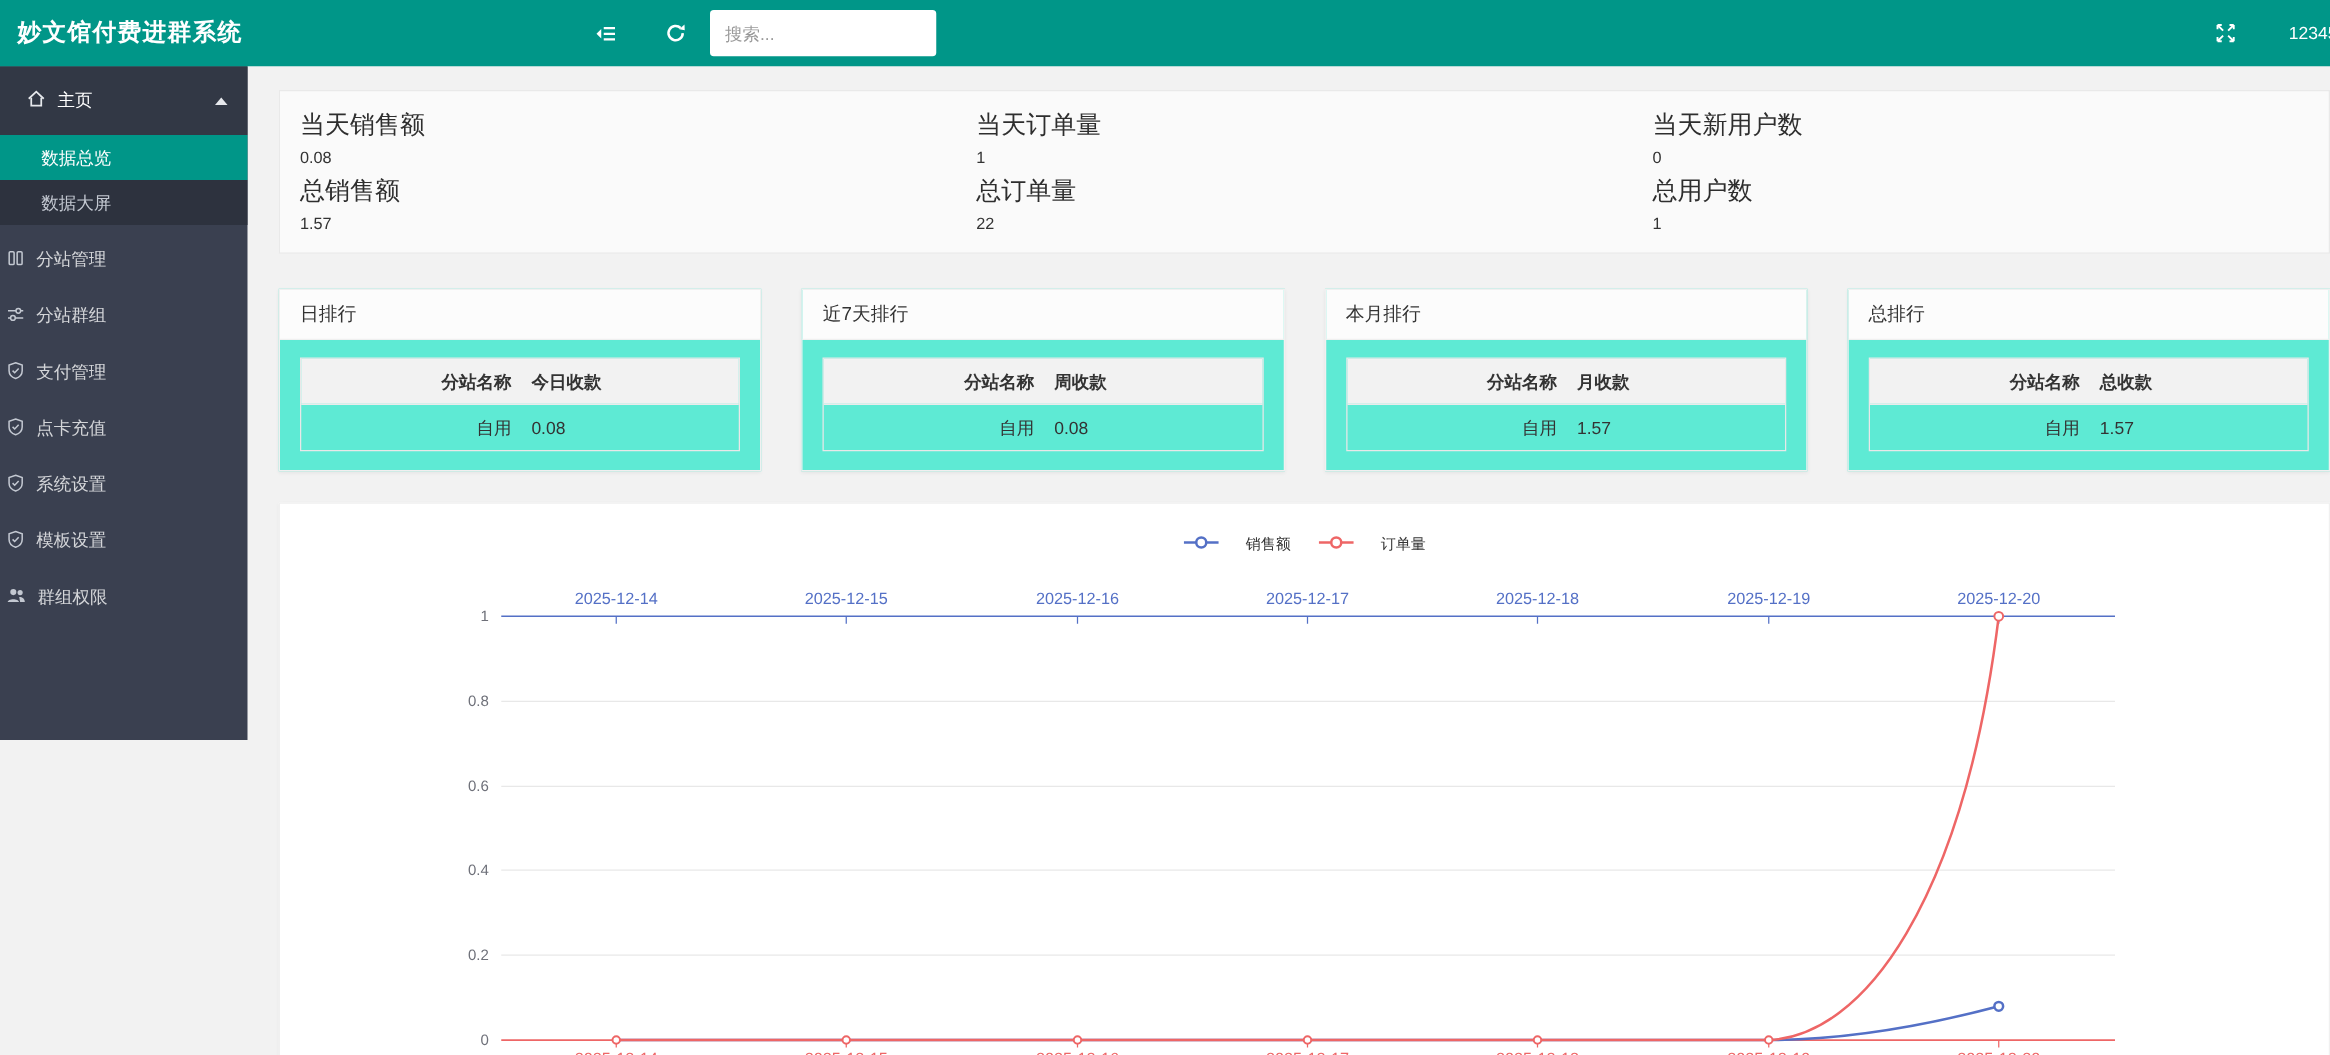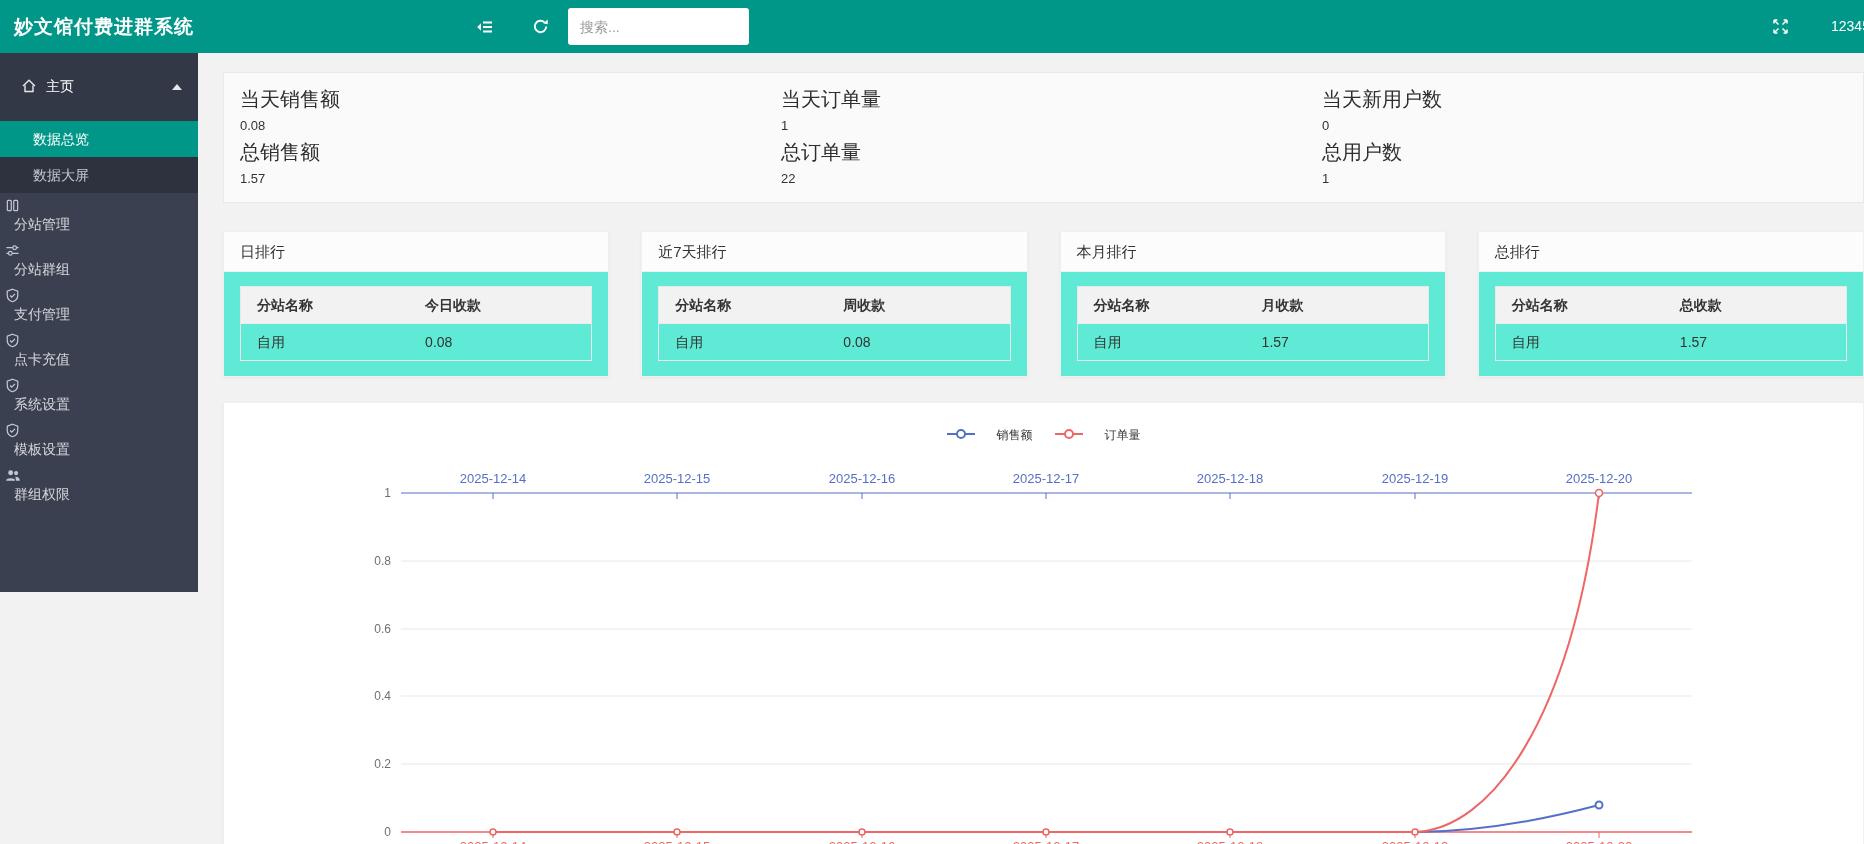--- a/index.html
+++ b/index.html
@@ -17,31 +17,31 @@
     border-radius:3px; display:flex; align-items:center; }
   .search-box input { border:none; outline:none; width:100%; height:100%; padding:0 12px; font-size:14px;
     color:#333; background:transparent; font-family:inherit; }
   .search-box input::placeholder { color:#9a9a9a; }
   .username { position:absolute; left:1831px; top:0; height:53px; line-height:53px; color:#fff; font-size:14px;
     white-space:nowrap; cursor:pointer; }
 
   
   .sidebar { position:absolute; left:0; top:53px; width:198px; height:539px; background:#3a4050; z-index:20;
     color:rgba(255,255,255,.8); }
-  .nav-parent { height:68px; display:flex; align-items:center; padding:0 16px 0 21px; background:#323845;
+  .nav-parent { height:55px; display:flex; align-items:center; padding:0 16px 0 21px; background:#323845;
     color:#fff; font-size:14px; cursor:pointer; position:relative; }
   .nav-parent .lbl { margin-left:9px; }
   .caret-up { position:absolute; right:16px; width:0; height:0; border-left:5px solid transparent;
     border-right:5px solid transparent; border-bottom:6px solid #e6e8ec; }
   .subitem { height:36px; line-height:36px; padding-left:33px; font-size:14px; color:#c3c8d1;
     background:#2d323e; cursor:pointer; }
   .subitem.active { background:#009688; color:#fff; }
   .navlist { margin-top:5px; }
-  .navitem { height:45px; display:flex; padding-left:5px; font-size:14px;
-    color:rgba(255,255,255,.78); cursor:pointer;flex-direction:column; }
+  .navitem { height:45px; display:flex; align-items:center; padding-left:5px; font-size:14px;
+    color:rgba(255,255,255,.78); cursor:pointer; }
   .navitem .lbl { margin-left:9px; }
   .navitem svg, .nav-parent svg { flex:0 0 auto; }
 
   
   .content { position:absolute; left:198px; top:53px; width:1666px; height:791px; padding:19px 0 0 25px; }
 
   .stats-panel { width:1641px; height:131px; background:#fafafa; border:1px solid #e9e9e9;
     display:grid; grid-template-columns:repeat(3,1fr); grid-template-rows:1fr 1fr; padding:13px 0 10px 16px; }
   .stat-cell .s-label { font-size:20px; color:#2e2e2e; margin-bottom:5px; }
   .stat-cell .s-value { font-size:13px; color:#333; }
@@ -50,21 +50,21 @@
   .rank-card { background:#5eead4; height:146px; border:1px solid #f0f0f0; box-shadow:0 1px 3px rgba(0,0,0,.06); }
   .rank-head { height:40px; line-height:39px; padding-left:16px; font-size:15px; color:#333;
     background:#fcfcfc; border-bottom:1px solid #f0f0f0; }
   .rank-body { padding:14px 16px 0 16px; }
   .mini-table { width:100%; border:1px solid #e8e8e8; border-collapse:collapse; }
   .mini-table .th { background:#f2f2f2; font-weight:bold; }
   .mini-table .cell { height:36px; line-height:36px; padding-left:16px; font-size:14px; color:#333;
     display:inline-block; vertical-align:top; }
   .mini-row { display:flex; }
   .mini-row + .mini-row { border-top:1px solid #ebebeb; }
-  .mini-col1 { width:48%; } .mini-col2 { width:52%; }
+  .mini-col1 { width:48%;text-align:right; } .mini-col2 { width:52%; }
 
   .chart-card { position:relative; margin-top:25px; width:1641px; height:470px; background:#fff;
     border:1px solid #f0f0f0; box-shadow:0 1px 3px rgba(0,0,0,.06); }
   .legend { position:absolute; top:24px; left:0; width:100%; display:flex; justify-content:center;
     gap:22px; z-index:5; }
   .legend-item { display:flex; align-items:center; gap:22px; font-size:12px; color:#333; cursor:pointer; }
   .chart-svg { position:absolute; left:0; top:0; }
 </style>
 </head>
 <body>

